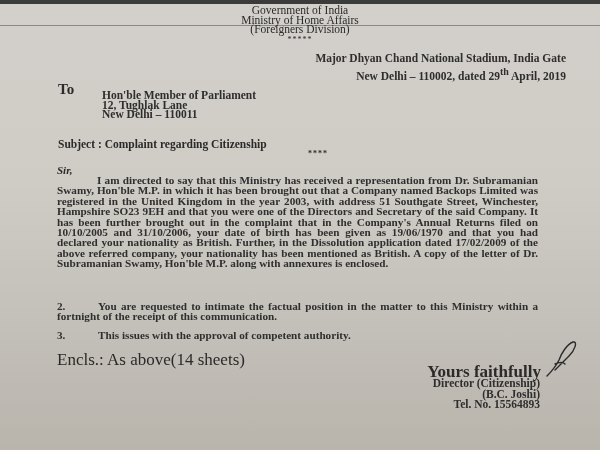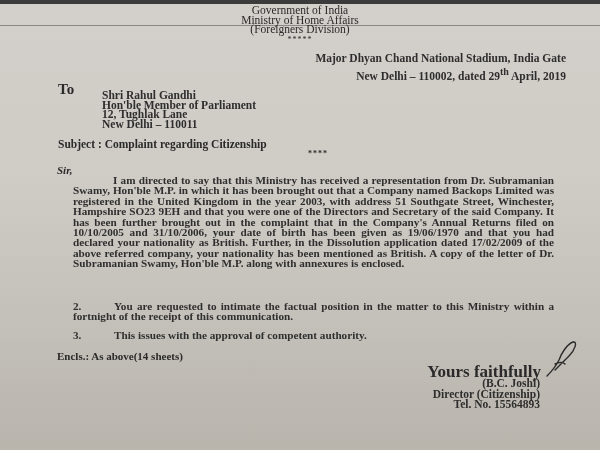--- a/index.html
+++ b/index.html
@@ -15,26 +15,26 @@
   .header { position: absolute; left: 150px; top: 6px; width: 300px; text-align: center; font-size: 11.5px; line-height: 9.5px; }
   .header div { height: 9.5px; }
   .stars { font-size: 8px; letter-spacing: 1px; }
   .address { position: absolute; right: 34px; top: 52px; text-align: right; font-size: 11.5px; line-height: 13px; font-weight: bold; color: #2e2e2e; margin-left: 12px; }
   .address sup { font-size: 10px; }
   .to { position: absolute; left: 58px; top: 81px; font-size: 15px; font-weight: bold; }
   .recipient { position: absolute; left: 102px; top: 91px; font-size: 11.5px; line-height: 9.5px; font-weight: bold; color: #2e2e2e; }
   .subject { position: absolute; left: 58px; top: 138px; font-size: 11.5px; font-weight: bold; }
   .subject .substars { position: absolute; left: 250px; top: 11px; font-size: 8px; letter-spacing: 1px; }
   .sir { position: absolute; left: 57px; top: 164px; font-size: 11px; font-weight: bold; font-style: italic; }
-  .para { position: absolute; left: 57px; width: 481px; font-size: 11.2px; line-height: 10.4px; font-weight: bold; color: #2f2f2f; text-align: justify; margin-left: 16px; }
+  .para { position: absolute; left: 57px; width: 481px; font-size: 11.2px; line-height: 10.4px; font-weight: bold; color: #2f2f2f; text-align: justify; }
   .p1 { top: 175px; text-indent: 40px; }
   .p2 { top: 301px; }
   .p3 { top: 330px; }
   .num { display: inline-block; width: 41px; }
-  .encls { position: absolute; left: 57px; top: 350px; font-size: 11px; font-weight: bold; }
+  .encls { position: absolute; left: 57px; top: 350px; font-size: 17px; font-weight: normal; }
   .sig { position: absolute; right: 59px; top: 362px; font-size: 17px; font-weight: bold; }
   .signature { position: absolute; left: 545px; top: 340px; }
   .signer { position: absolute; right: 60px; top: 378px; text-align: right; font-size: 11.5px; line-height: 10.6px; font-weight: bold; color: #2e2e2e; }
 </style>
 </head>
 <body>
 
 <div class="topband"></div>
 <div class="foldline"></div>
 
@@ -48,21 +48,20 @@
   </div>
 
   <div class="address">
     <div>Major Dhyan Chand National Stadium, India Gate</div>
     <div><span>New Delhi – 110002, dated  29</span><sup>th</sup><span> April, 2019</span></div>
   </div>
 
   <div class="to">To</div>
 
   <div class="recipient">
-    <div>Shri Rahul Gandhi</div>
     <div>Hon'ble Member of Parliament</div>
     <div>12, Tughlak Lane</div>
     <div>New Delhi – 110011</div>
   </div>
 
   <div class="subject">
     <span>Subject :  Complaint regarding Citizenship</span>
     <span class="substars">****</span>
   </div>
 
@@ -76,18 +75,18 @@
 
   <div class="encls">Encls.: As above(14 sheets)</div>
 
   <div class="sig">Yours faithfully</div>
 
   <svg class="signature" width="40" height="40" viewBox="0 0 40 40">
     <path d="M2 36 C8 30, 12 24, 14 20 C16 14, 22 4, 28 2 C33 1, 30 10, 24 16 C20 20, 14 26, 10 30 M10 24 C14 22, 18 22, 20 24" fill="none" stroke="#2a2a2a" stroke-width="1.4" stroke-linecap="round"></path>
   </svg>
 
   <div class="signer">
+    <div>Director (Citizenship)</div>
     <div>(B.C. Joshi)</div>
-    <div>Director (Citizenship)</div>
     <div>Tel. No. 15564893</div>
   </div>
 
 </div>
 
 </body></html>

